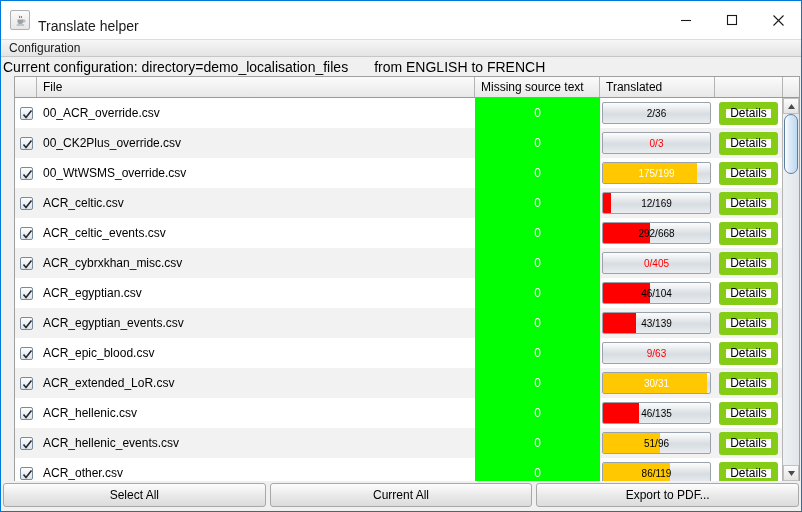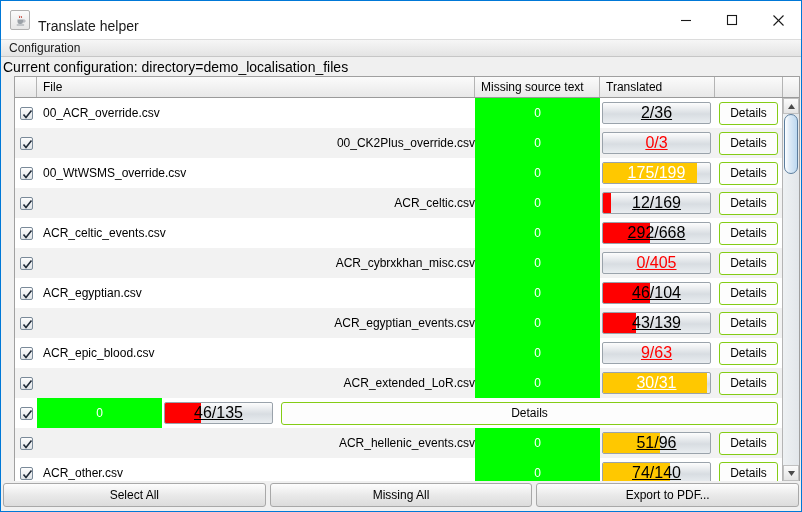--- a/index.html
+++ b/index.html
@@ -140,21 +140,21 @@
   #rows {
     flex: 1 1 auto;
     overflow: hidden;
   }
   .row {
     height: 30px;
     display: flex;
     align-items: center;
     background: #ffffff;
   }
-  .row.alt { background: #f2f2f2; text-align: right; }
+  .row.alt { background: #f2f2f2; }
 
   .c-check {
     width: 22px; height: 30px;
     display: flex; align-items: center; justify-content: center;
     flex: 0 0 auto;
   }
   .cb {
     width: 13px; height: 13px;
     border: 1px solid #7a8a99;
     border-radius: 2px;
@@ -192,34 +192,33 @@
     border-radius: 2px;
     background: linear-gradient(#fdfdfd, #d8dde2 55%, #e9edf0);
     overflow: hidden;
   }
   .pbar-fill {
     position: absolute; left: 0; top: 0; bottom: 0;
   }
   .pbar-text {
     position: absolute; inset: 0;
     display: flex; align-items: center; justify-content: center;
-    font-size: 16px;
+    font-size: 10px;
     z-index: 2;
-    text-decoration: underline;
   }
 
   .c-det {
     flex: 1 1 auto;
     height: 30px;
     display: flex; align-items: center;
     padding: 3px 4px;
   }
   .detbtn {
     width: 100%; height: 23px;
-    border: 1px solid #84cc16;
+    border: 7px solid #84cc16;
     border-radius: 3px;
     background: #fdfdfd;
     font-size: 12px;
     color: #000;
     display: flex; align-items: center; justify-content: center;
   }
 
   
   #vscroll {
     width: 17px; flex: 0 0 auto;
@@ -303,20 +302,21 @@
       </div>
     </div>
   </div>
 
   <div id="menubar">
     <div class="menu-item">Configuration</div>
   </div>
 
   <div id="configbar">
     <span>Current configuration: directory=demo_localisation_files</span>
+    <span id="config-langs">from ENGLISH to FRENCH</span>
   </div>
 
   <div id="tablewrap">
 
     <div id="tableheader">
       <div class="hcell h-check"></div>
       <div class="hcell h-file">File</div>
       <div class="hcell h-miss">Missing source text</div>
       <div class="hcell h-trans">Translated</div>
       <div class="hcell h-det"></div>
@@ -522,20 +522,21 @@
             </div>
           </div>
           <div class="row">
             <div class="c-check">
               <div class="cb">
                 <svg width="11" height="11" viewBox="0 0 11 11">
                   <polyline points="1.5,5.5 4,8.5 9.5,1.5" fill="none" stroke="#1f2b38" stroke-width="1.6"></polyline>
                 </svg>
               </div>
             </div>
+            <div class="c-file">ACR_hellenic.csv</div>
             <div class="c-miss">0</div>
             <div class="c-trans">
               <div class="pbar">
                 <div class="pbar-fill" style="background: rgb(255, 0, 0); width: 34.0741%;"></div>
                 <div class="pbar-text" style="color: rgb(0, 0, 0);">46/135</div>
               </div>
             </div>
             <div class="c-det">
               <div class="detbtn">Details</div>
             </div>
@@ -566,21 +567,21 @@
                 <svg width="11" height="11" viewBox="0 0 11 11">
                   <polyline points="1.5,5.5 4,8.5 9.5,1.5" fill="none" stroke="#1f2b38" stroke-width="1.6"></polyline>
                 </svg>
               </div>
             </div>
             <div class="c-file">ACR_other.csv</div>
             <div class="c-miss">0</div>
             <div class="c-trans">
               <div class="pbar">
                 <div class="pbar-fill" style="background: rgb(255, 200, 0); width: 62.1849%;"></div>
-                <div class="pbar-text" style="color: rgb(0, 0, 0);">74/140</div>
+                <div class="pbar-text" style="color: rgb(0, 0, 0);">86/119</div>
               </div>
             </div>
             <div class="c-det">
               <div class="detbtn">Details</div>
             </div>
           </div>
         </div>
 
       <div id="vscroll">
         <div class="sb-arrow">
@@ -595,17 +596,17 @@
           <svg width="7" height="5" viewBox="0 0 7 5">
               <polygon points="0,0 7,0 3.5,5" fill="#4a4a4a"></polygon>
             </svg>
         </div>
       </div>
     </div>
   </div>
 
   <div id="bottombar">
     <div class="bigbtn">Select All</div>
-    <div class="bigbtn">Missing All</div>
+    <div class="bigbtn">Current All</div>
     <div class="bigbtn">Export to PDF...</div>
   </div>
 
 </div>
 
 </body></html>

